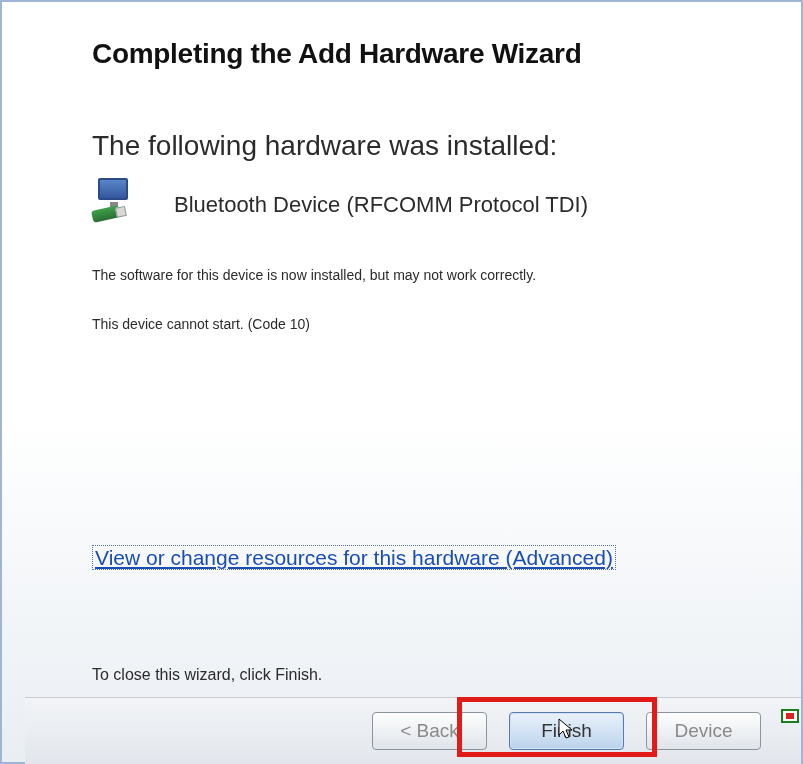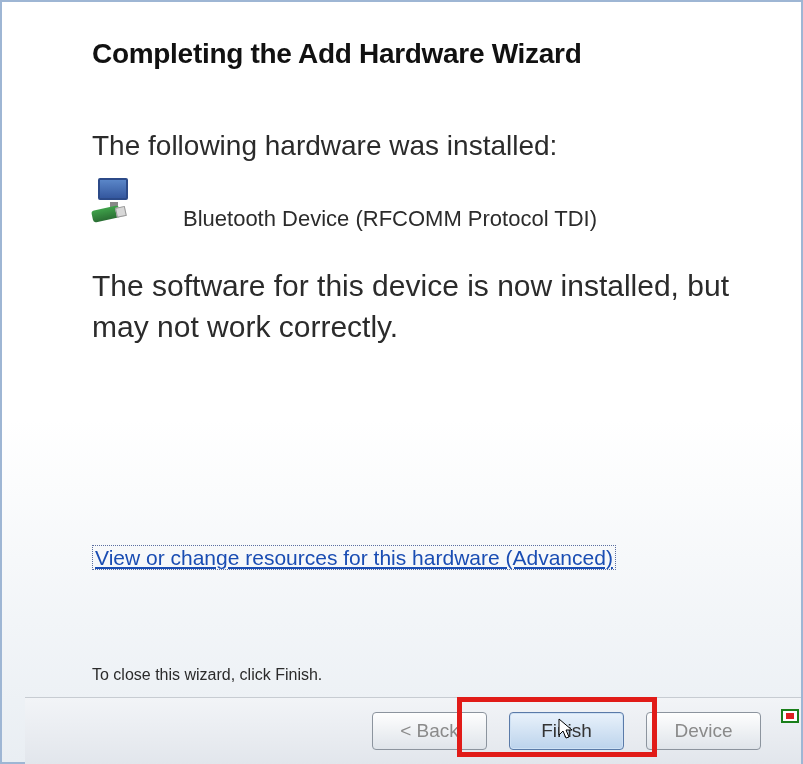--- a/index.html
+++ b/index.html
@@ -29,22 +29,22 @@
     margin-bottom: 60px;
     letter-spacing: -0.3px;
   }
   .lead {
     font-size: 28px;
     color: #2b2b2b;
     margin-bottom: 14px;
   }
   .hwrow {
     display: flex;
-    align-items: flex-end;
-    gap: 37px;
+    align-items: center;
+    gap: 28px;
     margin-bottom: 34px;
   }
   .hw-icon {
     width: 54px; height: 54px;
     position: relative;
     margin-top: 2px;
     flex-shrink: 0;
   }
   .hw-icon .monitor {
     position: absolute; left: 6px; top: 0;
@@ -69,21 +69,21 @@
     content:"";position:absolute;right:-6px;top:2px;
     width:8px;height:8px;background:#d8d8d8;border:1px solid #999;
   }
   .hwname {
     font-size: 22px;
     color: #256;
     color:#2b2b2b;
     padding-top: 2px;
   }
   .para {
-    font-size: 30px;
+    font-size: 14px;
     color: #2b2b2b;
     line-height: 1.35;
     margin-bottom: 30px;
     max-width: 640px;
   }
   .link-area {
     position: absolute;
     left: 90px; top: 544px;
   }
   .adv-link {
@@ -170,20 +170,21 @@
 
     <div class="hwrow">
       <div class="hw-icon">
         <div class="monitor"></div>
         <div class="dongle"></div>
       </div>
       <div class="hwname">Bluetooth Device (RFCOMM Protocol TDI)</div>
     </div>
 
     <div class="para">The software for this device is now installed, but may not work correctly.</div>
+    <div class="para">This device cannot start. (Code 10)</div>
   </div>
 
   <div class="link-area">
     <span class="adv-link">View or change resources for this hardware (Advanced)</span>
   </div>
 
   <div class="close-hint">To close this wizard, click Finish.</div>
 
   <div class="button-bar">
     <div class="btn disabled">&lt; Back</div>

